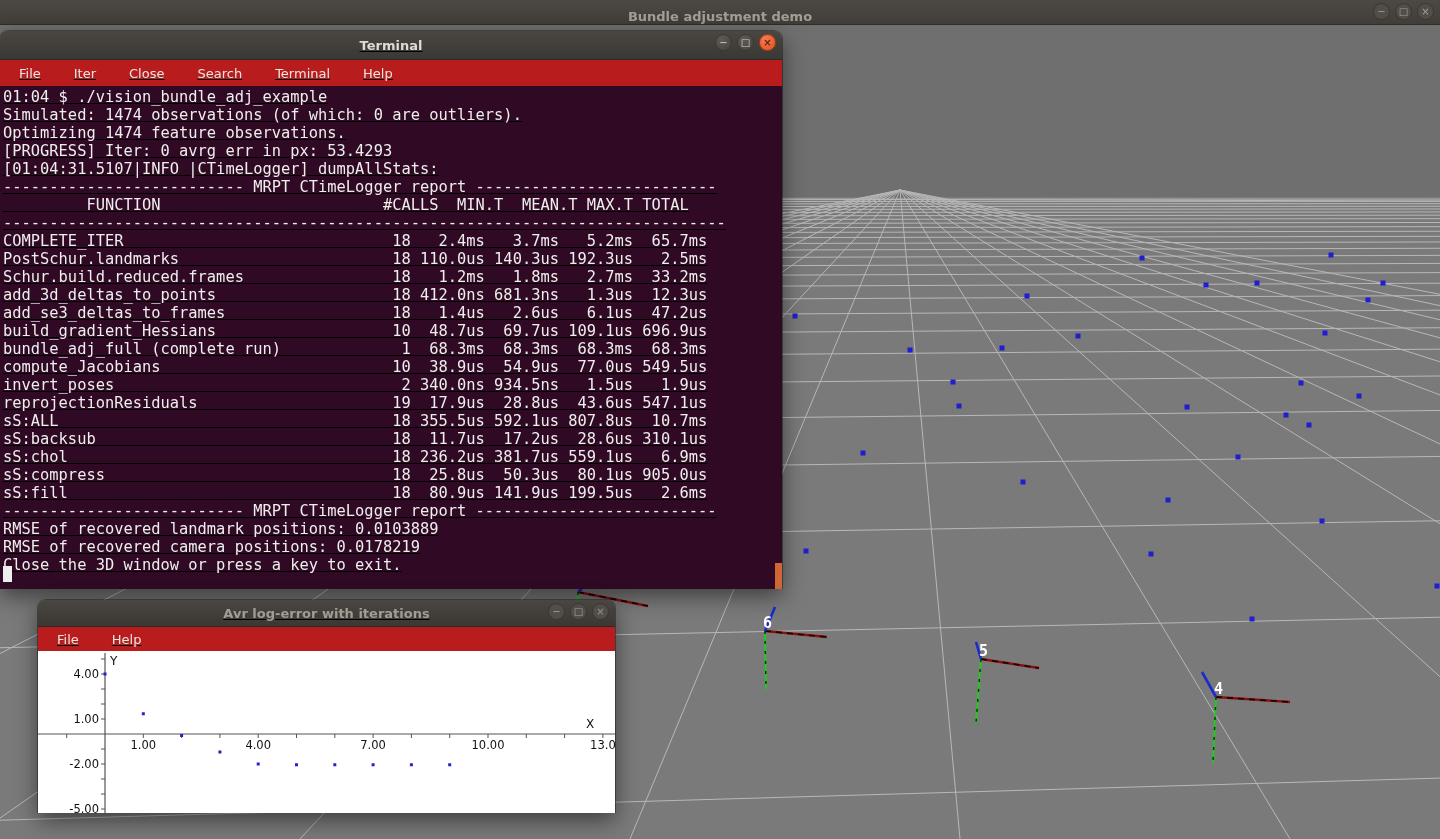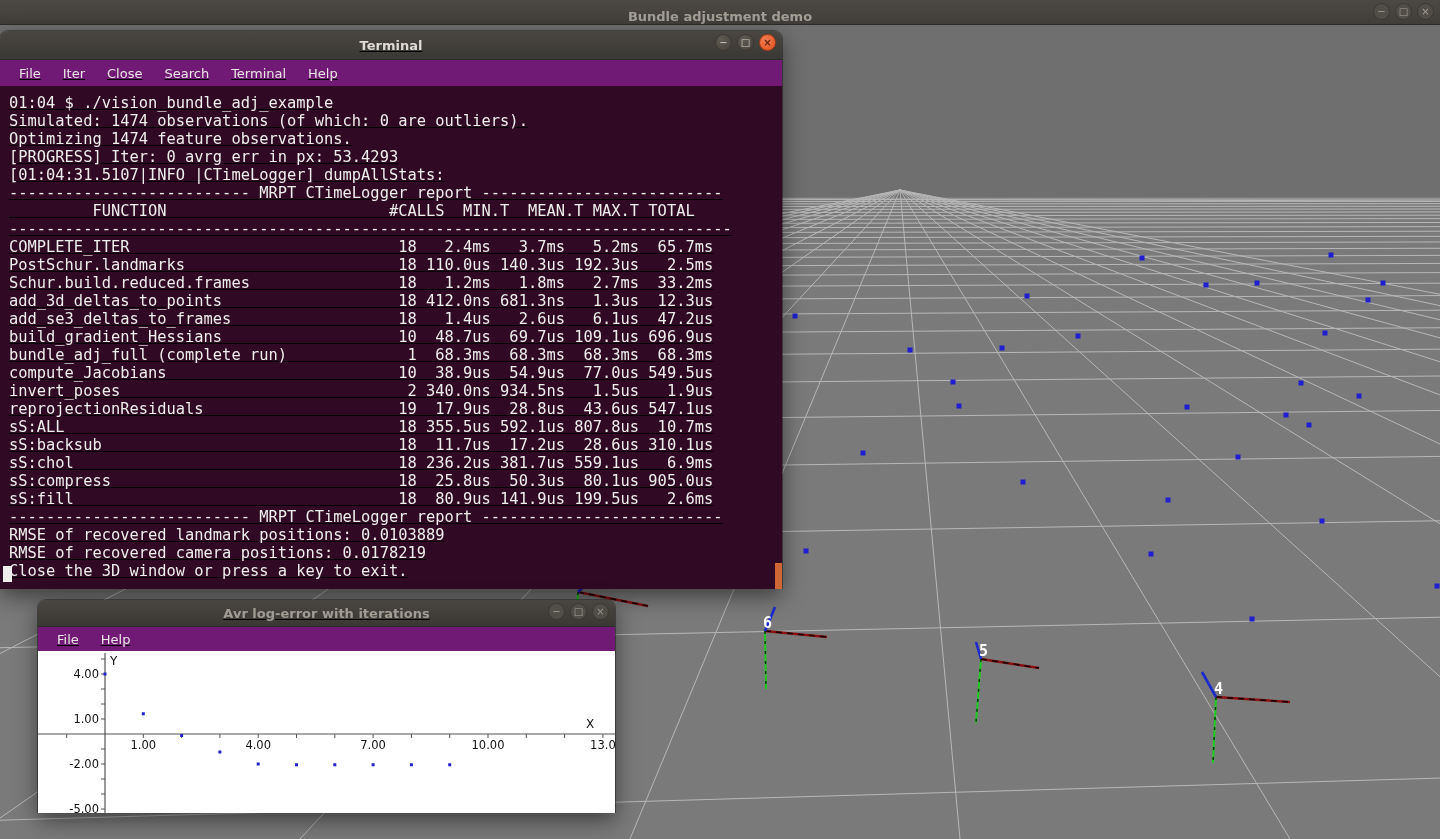--- a/index.html
+++ b/index.html
@@ -31,32 +31,32 @@
   .window{position:absolute;box-shadow:0 8px 22px rgba(0,0,0,.5),0 0 0 1px rgba(0,0,0,.35);border-radius:8px 8px 0 0;text-decoration:underline;}
   .titlebar{
     height:28px;border-radius:8px 8px 0 0;position:relative;
     background:linear-gradient(#4a4641,#3a3834);
     border-bottom:1px solid #2d2b28;
     display:flex;align-items:center;justify-content:center;
   }
   .titlebar .title{font-weight:bold;font-size:13px;color:#dfdbd4;}
   .titlebar.unfocused .title{color:#a19d95;}
   .menubar{
-    background:#701a75;display:flex;align-items:center;
-    padding-left:10px;gap:4px;
+    background:#b91c1c;display:flex;align-items:center;
+    padding-left:10px;gap:15px;
   }
   .menu-item{color:#e9e7e3;font-size:13px;padding:3px 9px;border-radius:3px;cursor:default;}
   
   #terminal-window{left:0;top:31px;width:782px;height:557px;z-index:5;}
   #terminal-window .menubar{height:26px;}
   #terminal-body{
     position:relative;background:#300a24;height:503px;overflow:hidden;
   }
   #terminal-text{
-    margin:6px;padding:2px 0 0 3px;
+    margin:0;padding:2px 0 0 3px;
     font-family:"DejaVu Sans Mono",monospace;
     font-size:15.4px;line-height:18px;color:#eeeeec;white-space:pre;
   }
   #terminal-cursor{
     position:absolute;left:3px;bottom:7px;width:9px;height:16px;background:#eeeeec;
   }
   #terminal-scrollbar{
     position:absolute;right:0;bottom:0;width:7px;height:26px;background:#cf6636;
   }
   

